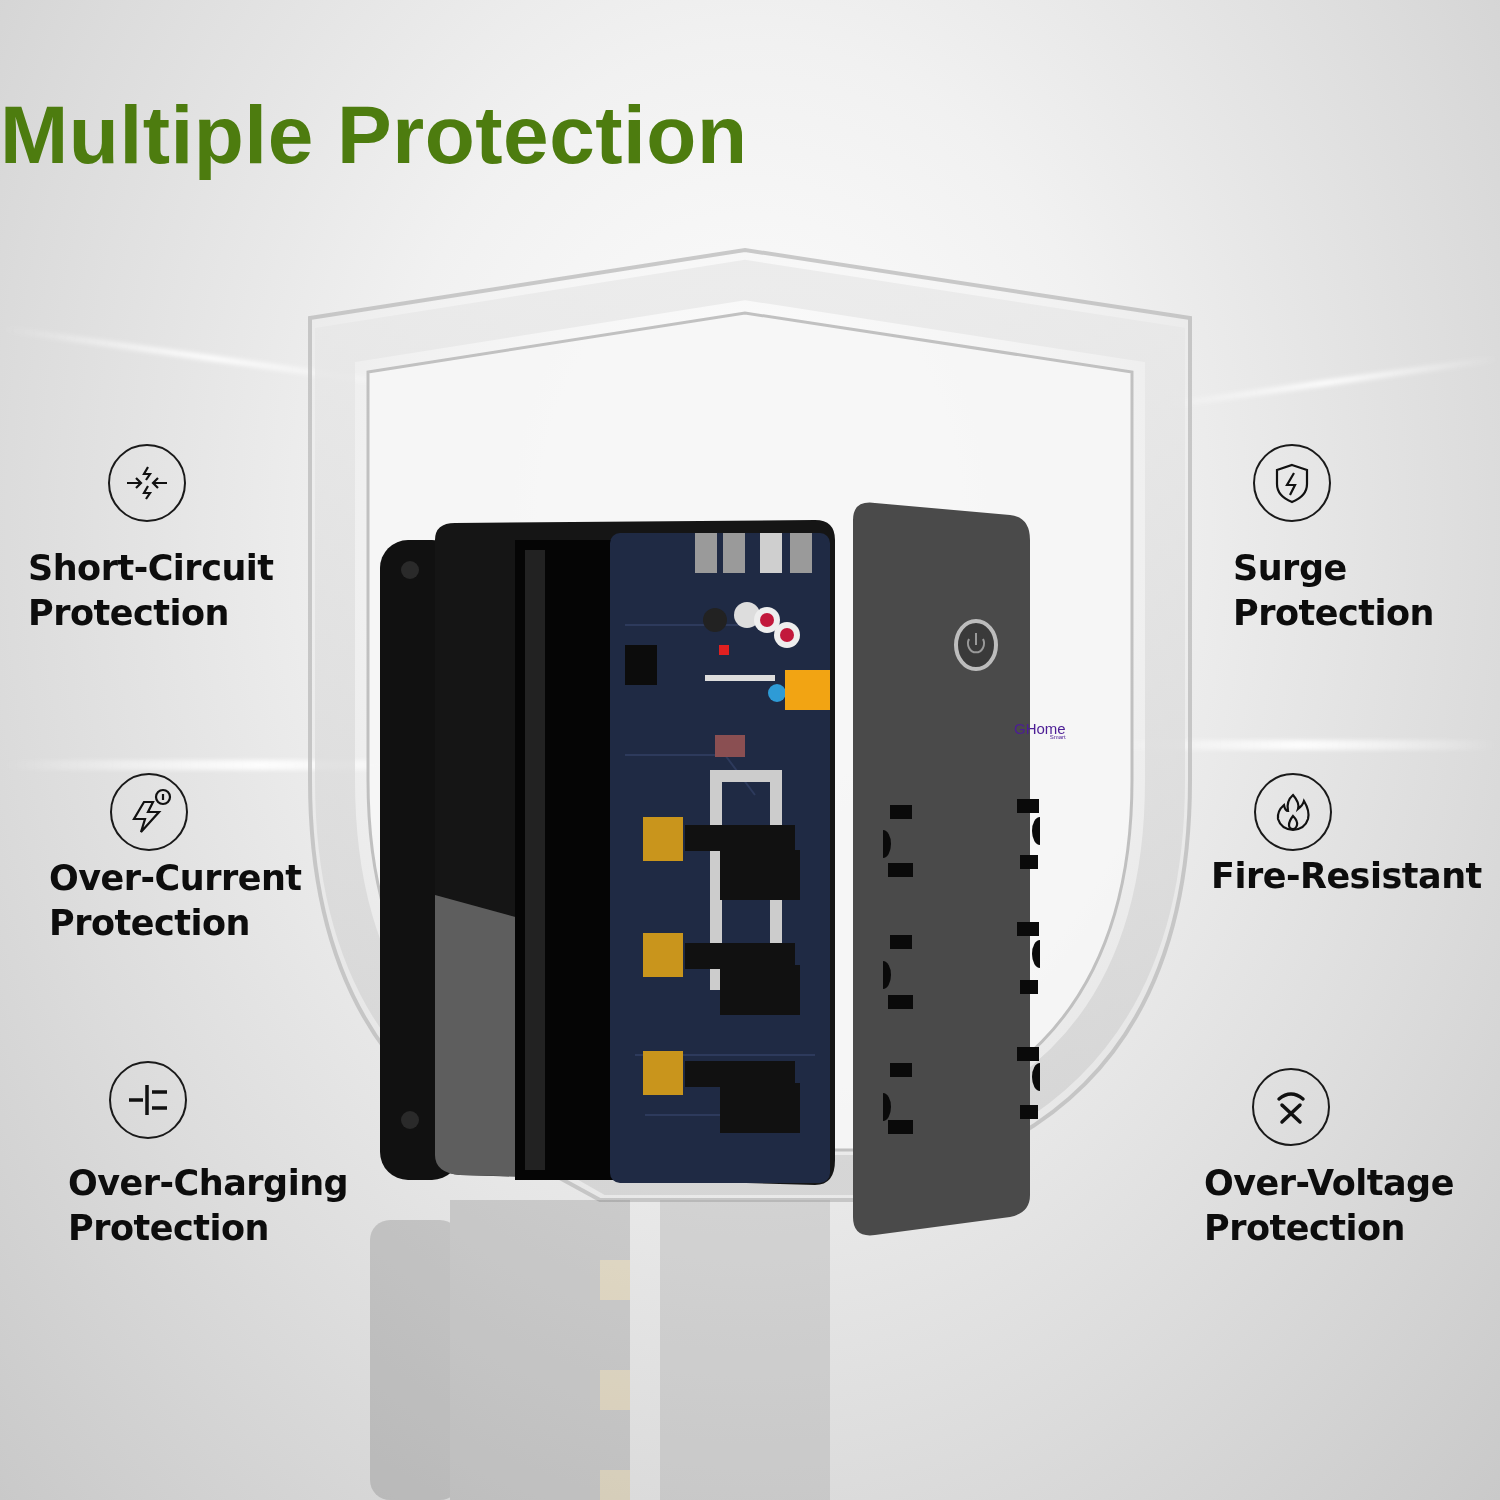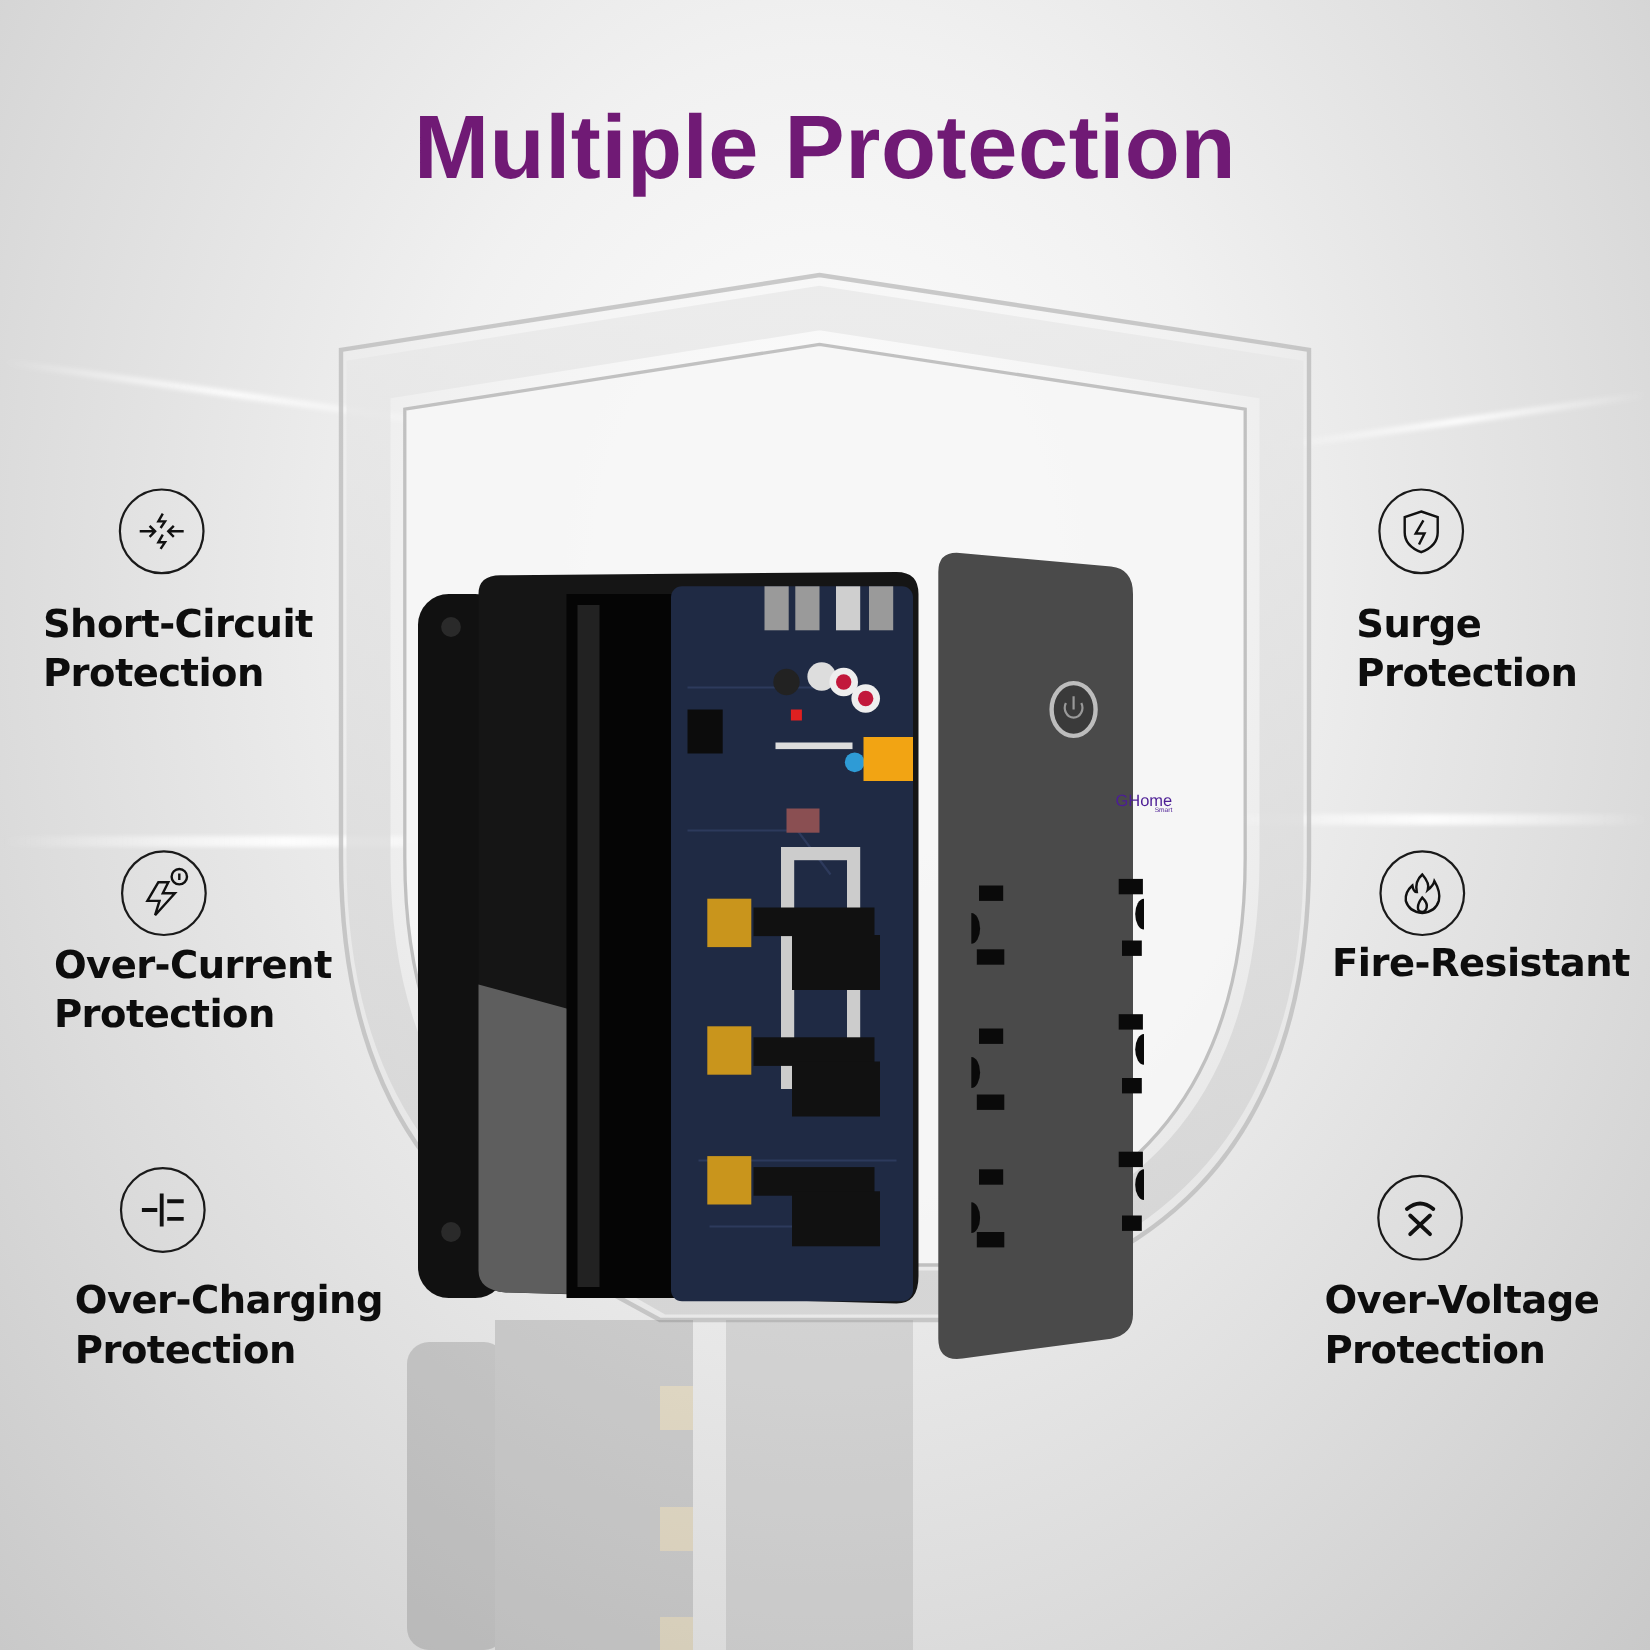--- a/index.html
+++ b/index.html
@@ -1,20 +1,20 @@
 <!DOCTYPE html>
 <html><head>
 <meta charset="utf-8">
 <style>
   html,body{margin:0;padding:0;}
   body{width:1500px;height:1500px;overflow:hidden;position:relative;
     font-family:"Liberation Sans",sans-serif;
     background:radial-gradient(ellipse at 50% 35%, #ffffff 0%, #f1f1f1 35%, #dcdcdc 70%, #c9c9c9 100%);}
   .streak{position:absolute;height:6px;background:linear-gradient(90deg,rgba(255,255,255,0),rgba(255,255,255,.9),rgba(255,255,255,0));filter:blur(2px);}
-  .title{position:absolute;left:0;top:88px;width:1500px;text-align:center;font-weight:bold;font-size:82px;color:#701a75;letter-spacing:0.5px;}
+  .title{position:absolute;left:0;top:88px;width:1500px;font-weight:bold;font-size:82px;color:#4d7c0f;letter-spacing:0.5px;}
   .feature{position:absolute;}
   .feature .icon{position:absolute;width:78px;height:78px;border:2px solid #1a1a1a;border-radius:50%;box-sizing:border-box;display:flex;align-items:center;justify-content:center;}
   .feature .label{position:absolute;font-weight:bold;font-size:35px;line-height:45px;color:#0d0d0d;white-space:nowrap;font-family:"DejaVu Sans",sans-serif;letter-spacing:-0.5px;}
   .shield{position:absolute;left:0;top:0;}
   .device{position:absolute;}
   .reflection{position:absolute;opacity:.22;}
 </style>
 </head>
 <body>
 
@@ -133,21 +133,21 @@
 
 <div class="feature">
   <div class="icon" style="left:108px;top:444px;">
     <svg width="50" height="50" viewBox="0 0 50 50" fill="none" stroke="#111" stroke-width="2.2">
       <path d="M5 25 H19 M14 20 L19 25 L14 30"></path>
         <path d="M45 25 H31 M36 20 L31 25 L36 30"></path>
       <path d="M26 9 L22 16 H28 L24 22"></path>
         <path d="M26 28 L22 35 H28 L24 41"></path>
     </svg>
   </div>
-  <div class="label" style="left:39px;top:546px;">
+  <div class="label" style="left:28px;top:546px;">
     <div>Short-Circuit</div>
     <div>Protection</div>
   </div>
 </div>
 
 <div class="feature">
   <div class="icon" style="left:110px;top:773px;">
     <svg width="54" height="54" viewBox="0 0 54 54" fill="none" stroke="#111" stroke-width="2.2">
       <path d="M22 17 L12 34 H23 L19 47 L37 27 H26 L31 17 Z"></path>
       <circle cx="41" cy="12" r="7"></circle>

